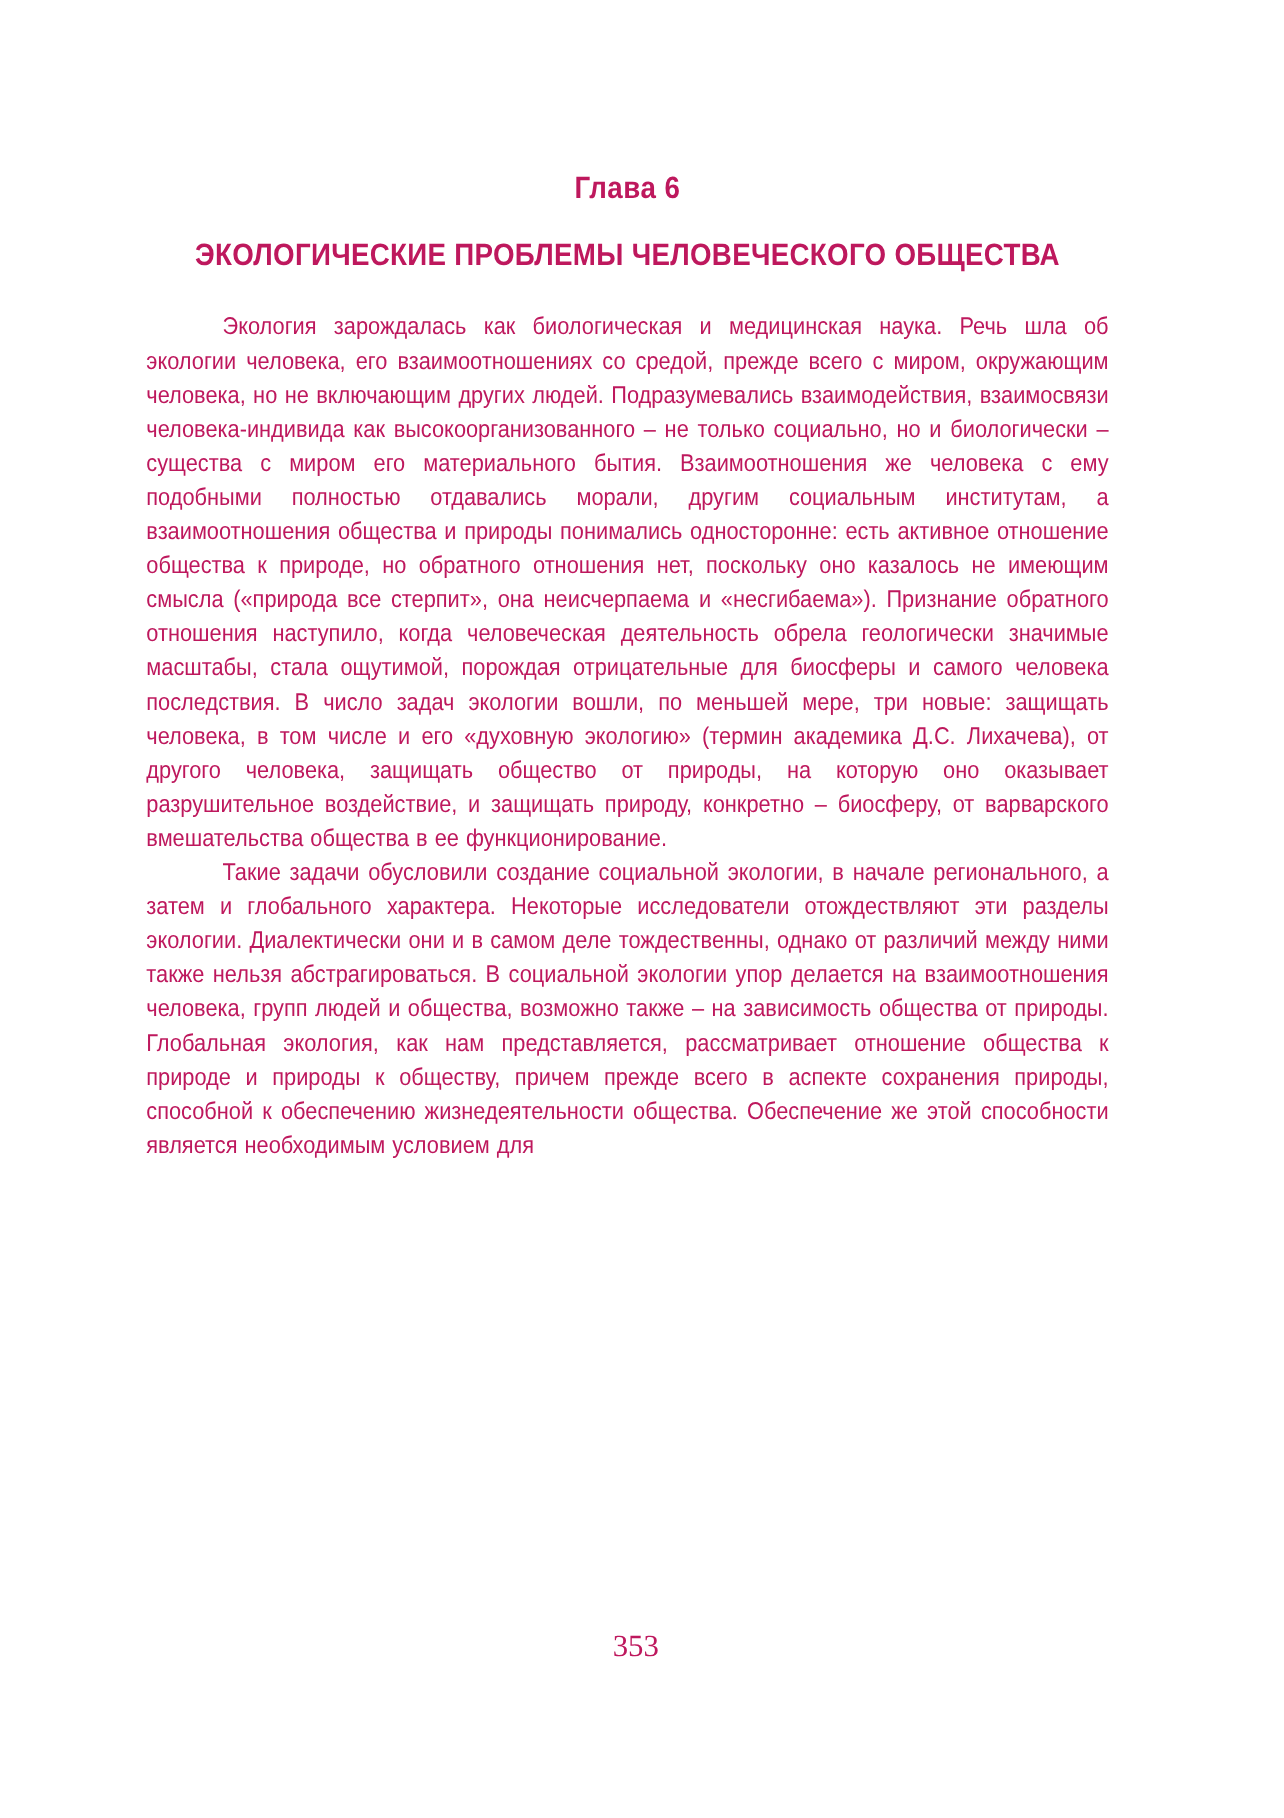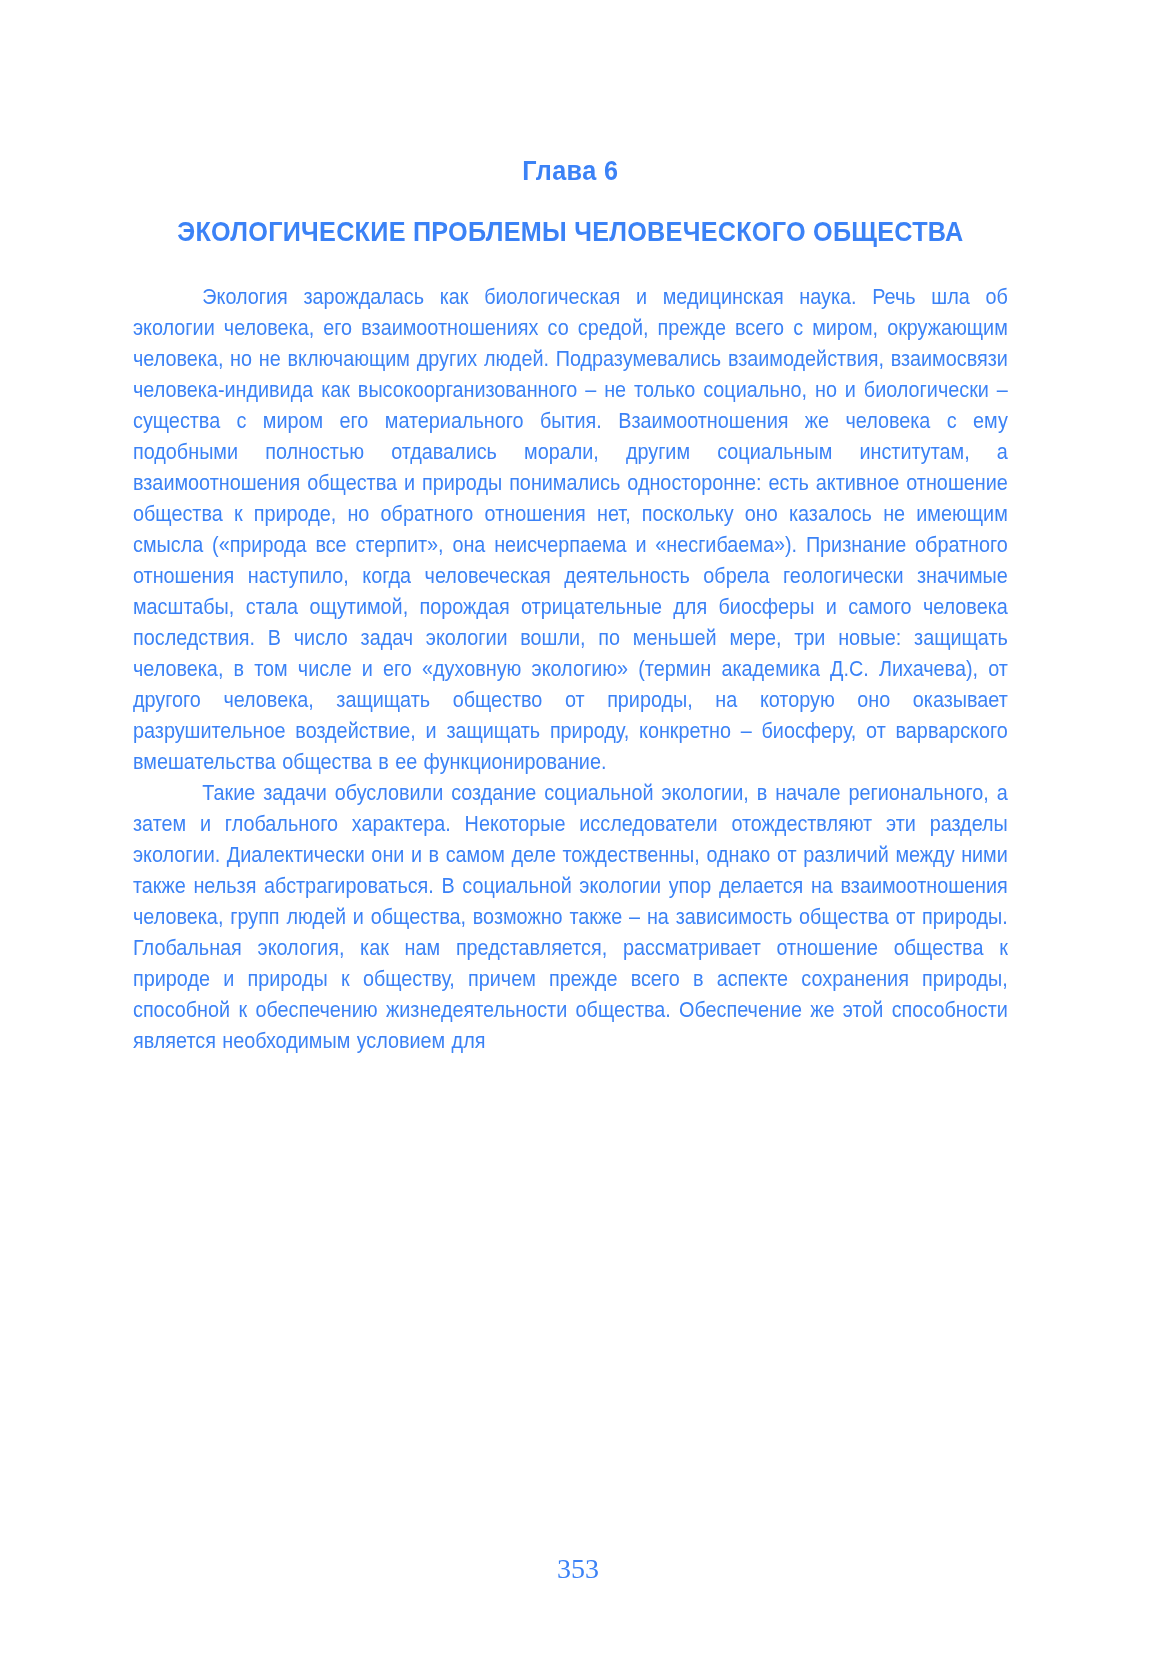--- a/index.html
+++ b/index.html
@@ -3,21 +3,21 @@
 <meta charset="utf-8">
 <style>
   html, body { margin: 0; padding: 0; background: #e8e8e8; }
   .page {
     position: relative;
     width: 1167px;
     height: 1653px;
     margin: 0 auto;
     background: #ffffff;
     overflow: hidden;
-    color: #3b82f6;
+    color: #be185d;
   }
   
   .column {
     position: absolute;
     left: 133px;
     top: 0;
     width: 972px;             
     transform: scaleX(0.9);
     transform-origin: top left;
     font-family: "Liberation Sans", "DejaVu Sans", sans-serif;
@@ -46,21 +46,21 @@
   .body-text p {
     margin: 0;
     text-indent: 77px;        
     text-align: justify;
     text-align-last: left;
     word-spacing: 1px;
   }
   .page-number {
     position: absolute;
     left: 133px;
-    top: 1554px;
+    top: 1482px;
     width: 890px;
     text-align: center;
     font-family: "Liberation Serif", "DejaVu Serif", serif;
     font-size: 28px;
     line-height: 30px;
   }
 </style>
 </head>
 <body>
 

